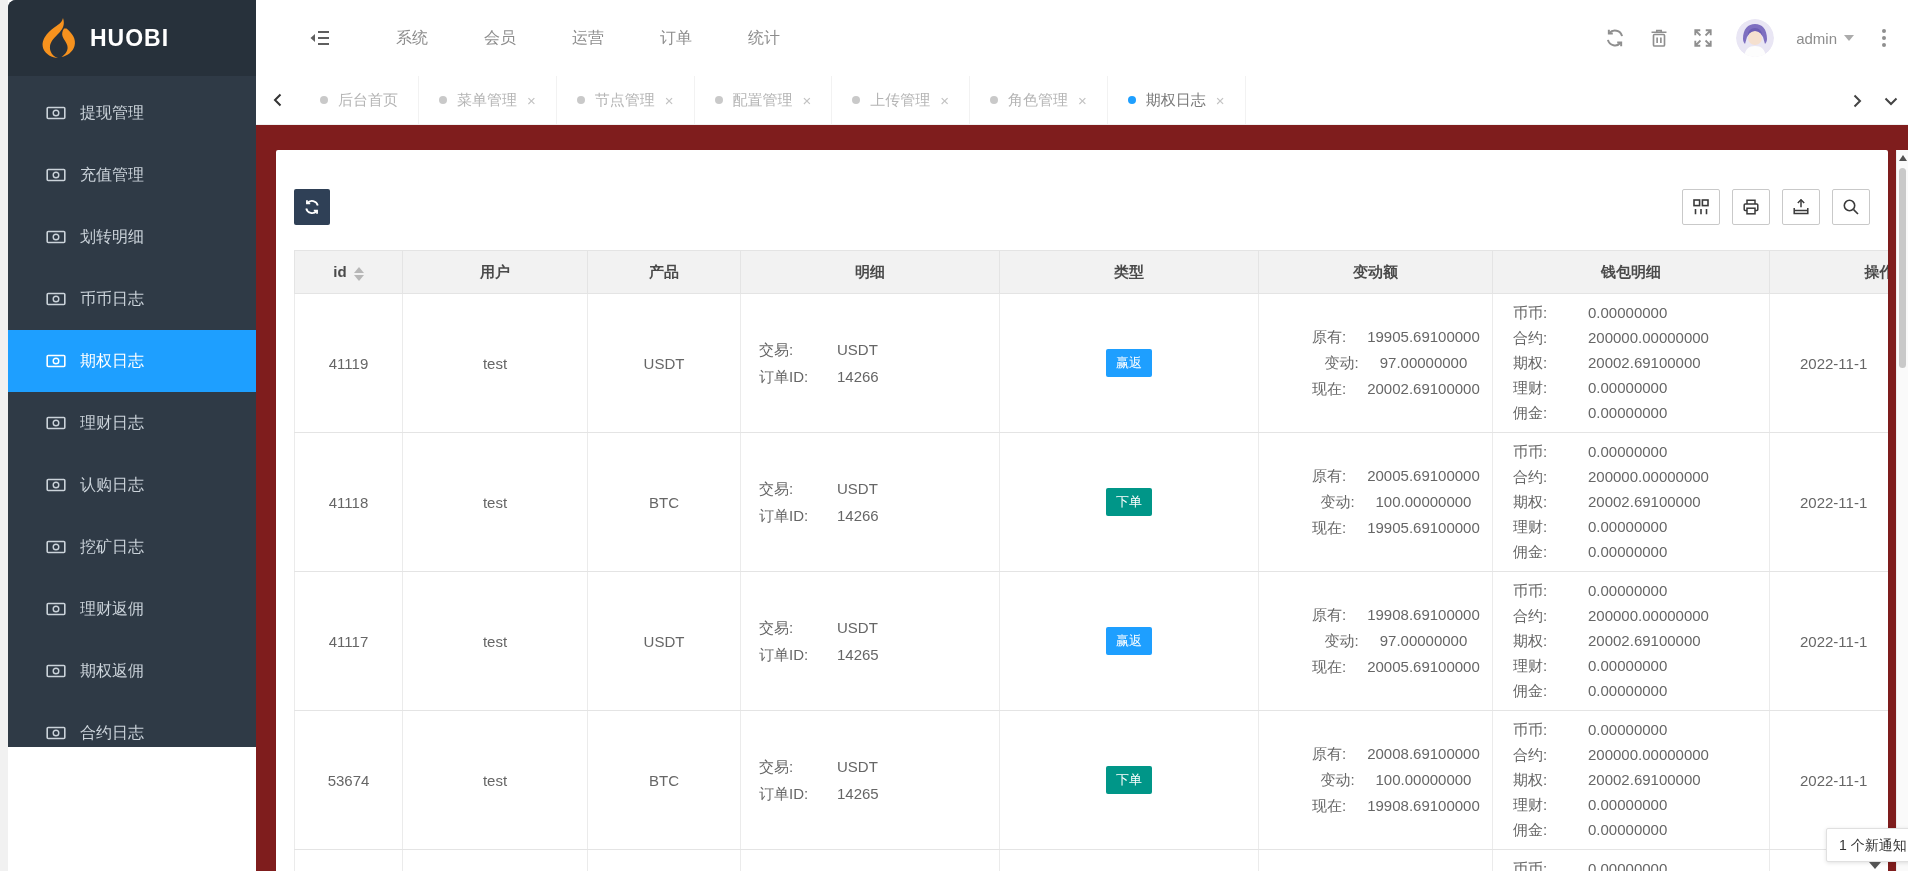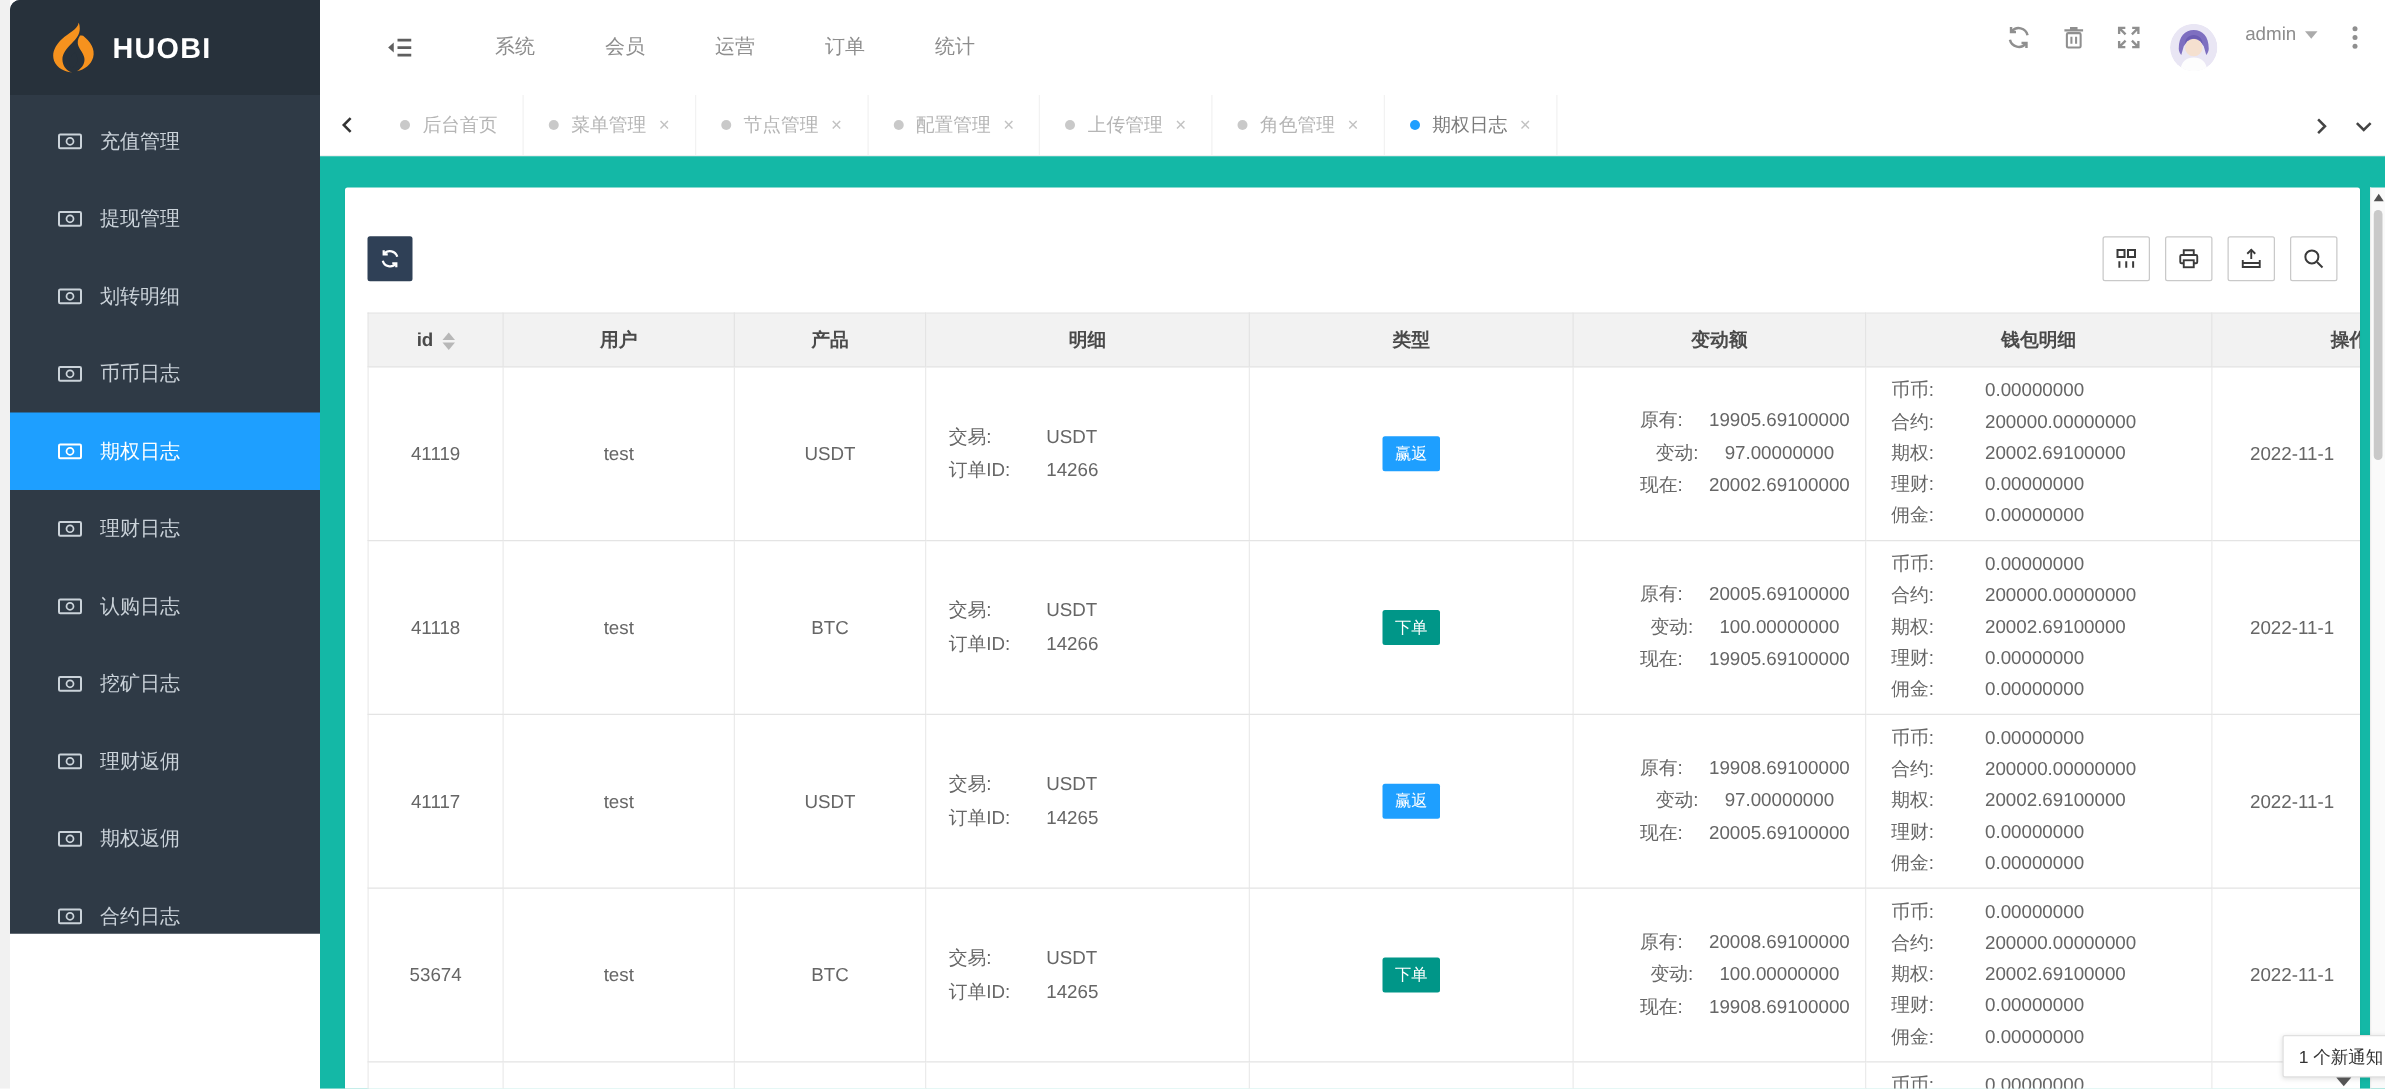--- a/index.html
+++ b/index.html
@@ -17,21 +17,21 @@
   .side-item { height:62px; display:flex; align-items:center; padding-left:38px; color:#CBD3DA; font-size:16px; cursor:pointer; }
   .side-item[data-active="true"] { background:#1E9FFF; color:#fff; }
   .side-item .s-icon { width:20px; height:20px; margin-right:14px; display:inline-flex; }
 
   
   .header { position:absolute; left:256px; top:0; right:0; height:76px; background:#fff; display:flex; align-items:center; }
   .fold-btn { margin-left:52px; width:26px; height:26px; color:#5f5f5f; cursor:pointer; display:flex; align-items:center; }
   .topnav { display:flex; margin-left:34px; height:76px; }
   .topnav-item { width:88px; text-align:center; line-height:76px; font-size:16px; color:#8d8d8d; cursor:pointer; }
   .topnav-item[data-active="true"] { background:#E6E6E6; color:#5c5c5c; }
-  .header-right { margin-left:auto; display:flex; align-items:flex-start; gap:22px; margin-right:16px; }
+  .header-right { margin-left:auto; display:flex; align-items:center; gap:22px; margin-right:16px; }
   .h-icon-btn { width:22px; height:22px; color:#8f8f8f; cursor:pointer; display:flex; }
   .avatar { width:38px; height:38px; border-radius:50%; overflow:hidden; flex:0 0 auto; cursor:pointer; }
   .user-name { font-size:15px; color:#8d8d8d; cursor:pointer; display:flex; align-items:center; }
   .caret-down { width:0; height:0; border-left:5px solid transparent; border-right:5px solid transparent; border-top:6px solid #ababab; margin-left:7px; }
   .dots-vert { display:flex; flex-direction:column; gap:3px; cursor:pointer; padding:2px 6px; }
   .dots-vert i { width:4px; height:4px; border-radius:50%; background:#8f8f8f; }
 
   
   .tabbar { position:absolute; left:256px; top:76px; right:0; height:49px; background:#fff; border-bottom:1px solid #f0f0f0; display:flex; align-items:stretch; }
   .tab-arrow { width:44px; display:flex; align-items:center; justify-content:center; color:#333; cursor:pointer; flex:0 0 auto; }
@@ -39,21 +39,21 @@
   .tab { display:flex; align-items:center; padding:0 20px; border-right:1px solid #f2f2f2; cursor:pointer; }
   .tab-dot { width:8px; height:8px; border-radius:50%; background:#c9c9c9; margin-right:10px; }
   .tab[data-active="true"] .tab-dot { background:#1E9FFF; }
   .tab-label { font-size:15px; color:#b5b5b5; }
   .tab[data-active="true"] .tab-label { color:#7a7a7a; }
   .tab-close { margin-left:10px; color:#c2c2c2; font-size:15px; cursor:pointer; }
   .tab-right-controls { position:absolute; right:0; top:76px; height:49px; display:flex; align-items:center; }
   .tab-ctrl { width:34px; display:flex; align-items:center; justify-content:center; color:#444; cursor:pointer; height:100%; }
 
   
-  .content { position:absolute; left:256px; top:125px; right:0; bottom:0; background:#14b8a6; overflow:hidden; }
+  .content { position:absolute; left:256px; top:125px; right:0; bottom:0; background:#7f1d1d; overflow:hidden; }
   .card { position:absolute; left:20px; top:25px; width:1612px; height:1100px; background:#fff; border-radius:2px; box-shadow:0 1px 2px rgba(0,0,0,.06); padding:18px; overflow:hidden; }
   .toolbar { margin-top:21px; height:36px; display:flex; justify-content:space-between; align-items:center; }
   .btn-refresh-dark { width:36px; height:36px; background:#2F4056; border-radius:2px; border:none; color:#fff; display:flex; align-items:center; justify-content:center; cursor:pointer; }
   .toolbar-right { display:flex; gap:12px; }
   .tool-btn { width:38px; height:36px; background:#fff; border:1px solid #C9C9C9; border-radius:2px; color:#3a3a3a; display:flex; align-items:center; justify-content:center; cursor:pointer; }
 
   
   table { margin-top:25px; width:1695px; table-layout:fixed; border-collapse:collapse; font-size:15px; color:#666; }
   col.c-id{width:108px} col.c-user{width:185px} col.c-prod{width:153px} col.c-detail{width:259px}
   col.c-type{width:259px} col.c-change{width:234px} col.c-wallet{width:277px} col.c-time{width:220px}
@@ -103,30 +103,30 @@
   </div>
   <nav class="side-menu">
 
   <div class="side-item">
         <span class="s-icon">
           <svg width="20" height="20" viewBox="0 0 20 20">
             <rect x="1.2" y="4.5" width="17.6" height="11" rx="1" fill="none" stroke="currentColor" stroke-width="1.6"></rect>
             <circle cx="10" cy="10" r="2.8" fill="none" stroke="currentColor" stroke-width="1.4"></circle>
           </svg>
         </span>
+        <span>提现管理</span>
+      </div>
+      <div class="side-item">
+        <span class="s-icon">
+          <svg width="20" height="20" viewBox="0 0 20 20">
+            <rect x="1.2" y="4.5" width="17.6" height="11" rx="1" fill="none" stroke="currentColor" stroke-width="1.6"></rect>
+            <circle cx="10" cy="10" r="2.8" fill="none" stroke="currentColor" stroke-width="1.4"></circle>
+          </svg>
+        </span>
         <span>充值管理</span>
-      </div>
-      <div class="side-item">
-        <span class="s-icon">
-          <svg width="20" height="20" viewBox="0 0 20 20">
-            <rect x="1.2" y="4.5" width="17.6" height="11" rx="1" fill="none" stroke="currentColor" stroke-width="1.6"></rect>
-            <circle cx="10" cy="10" r="2.8" fill="none" stroke="currentColor" stroke-width="1.4"></circle>
-          </svg>
-        </span>
-        <span>提现管理</span>
       </div>
       <div class="side-item">
         <span class="s-icon">
           <svg width="20" height="20" viewBox="0 0 20 20">
             <rect x="1.2" y="4.5" width="17.6" height="11" rx="1" fill="none" stroke="currentColor" stroke-width="1.6"></rect>
             <circle cx="10" cy="10" r="2.8" fill="none" stroke="currentColor" stroke-width="1.4"></circle>
           </svg>
         </span>
         <span>划转明细</span>
       </div>

